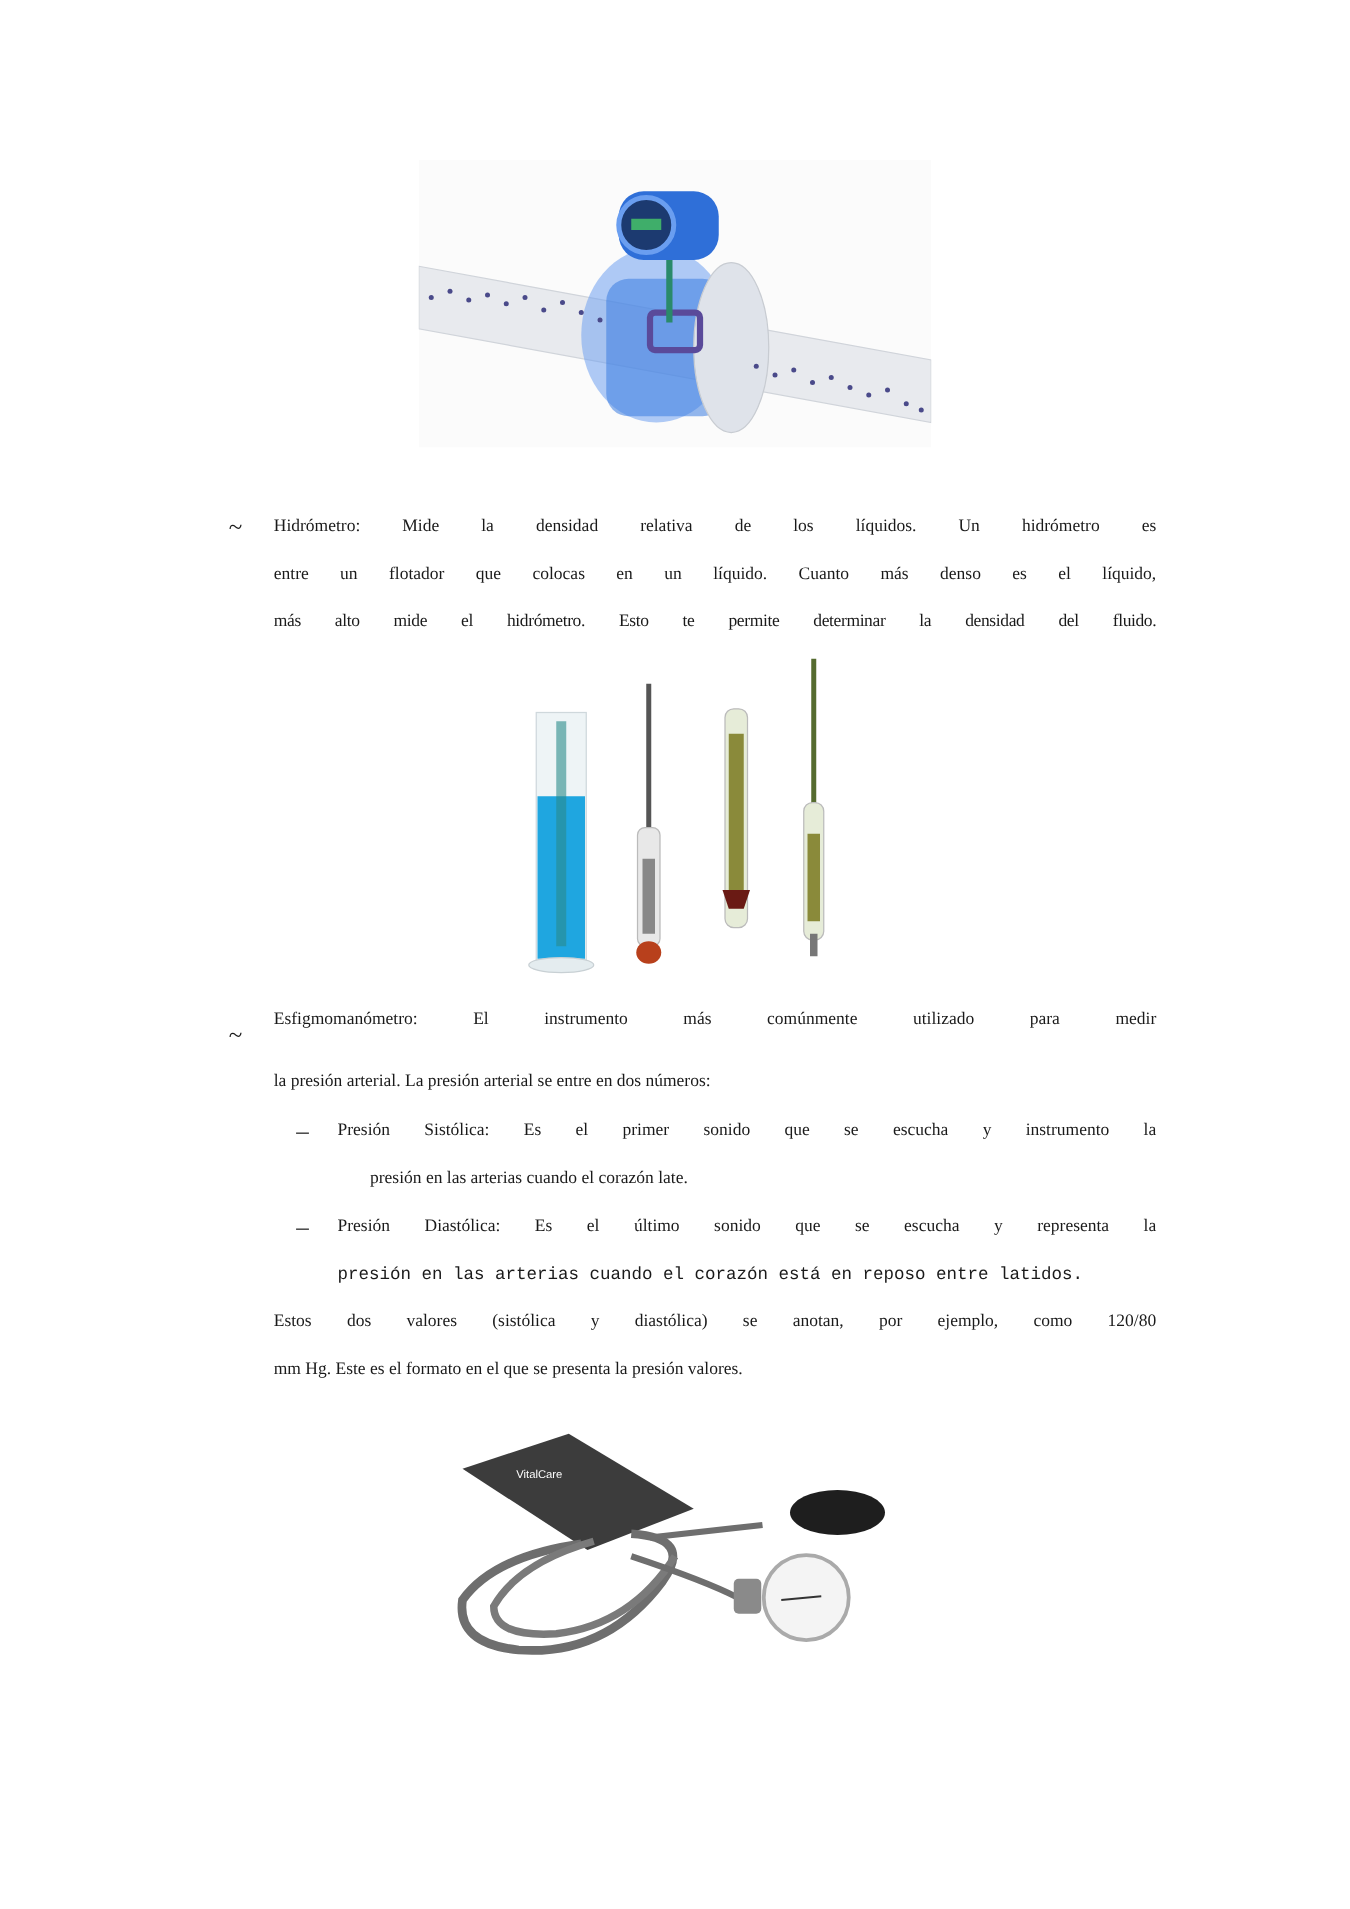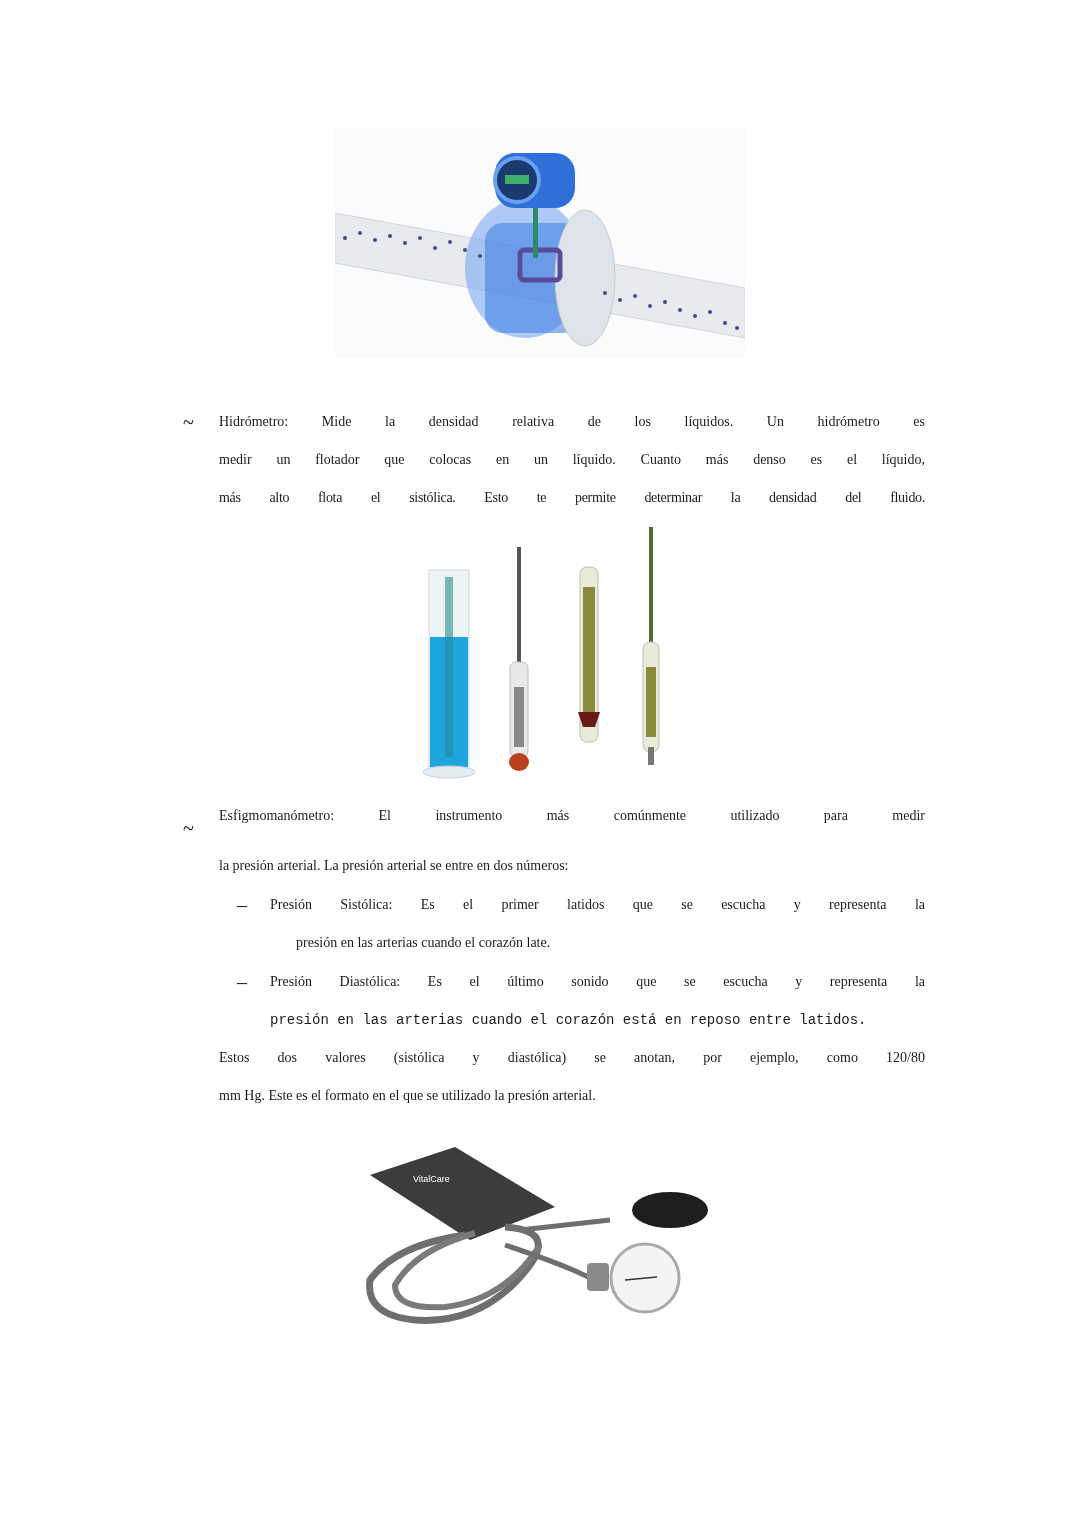--- a/index.html
+++ b/index.html
@@ -45,22 +45,22 @@
       <circle cx="360" cy="188" r="2"></circle>
         <circle cx="375" cy="184" r="2"></circle>
         <circle cx="390" cy="195" r="2"></circle>
         <circle cx="402" cy="200" r="2"></circle>
     </g>
   </svg>
 </div>
 
 <div class="bullet" style="left:183px;top:403px;">~</div>
 <div class="line just" style="left:219px;top:403px;width:706px;">Hidrómetro: Mide la densidad relativa de los líquidos. Un hidrómetro es</div>
-<div class="line just" style="left:219px;top:441px;width:706px;">medir un flotador que colocas en un líquido. Cuanto más denso es el líquido,</div>
-<div class="line just" style="left:219px;top:479px;width:706px;letter-spacing:-0.3px;">más alto flota el sistólica. Esto te permite determinar la densidad del fluido.</div>
+<div class="line just" style="left:219px;top:441px;width:706px;">entre un flotador que colocas en un líquido. Cuanto más denso es el líquido,</div>
+<div class="line just" style="left:219px;top:479px;width:706px;letter-spacing:-0.3px;">más alto mide el hidrómetro. Esto te permite determinar la densidad del fluido.</div>
 
 <div class="figure" style="left:415px;top:522px;width:262px;height:262px;">
   <svg width="262" height="262" viewBox="0 0 262 262">
     <rect width="262" height="262" fill="#ffffff"></rect>
     <rect x="14" y="48" width="40" height="200" fill="#eef4f6" stroke="#cfd8dc"></rect>
     <rect x="15" y="115" width="38" height="130" fill="#1fa6e0"></rect>
     <rect x="30" y="55" width="8" height="180" fill="#2a8a8a" opacity="0.6"></rect>
     <ellipse cx="34" cy="250" rx="26" ry="6" fill="#e4ecef" stroke="#c8d0d4"></ellipse>
     <rect x="102" y="25" width="4" height="115" fill="#555"></rect>
     <rect x="95" y="140" width="18" height="95" rx="6" fill="#e8e8e8" stroke="#bbb"></rect>
@@ -74,29 +74,29 @@
     <rect x="231" y="145" width="10" height="70" fill="#8a8a3a"></rect>
     <rect x="233" y="225" width="6" height="18" fill="#777"></rect>
   </svg>
 </div>
 
 <div class="bullet" style="left:183px;top:809px;">~</div>
 <div class="line just" style="left:219px;top:797px;width:706px;">Esfigmomanómetro: El instrumento más comúnmente utilizado para medir</div>
 <div class="line" style="left:219px;top:847px;">la presión arterial. La presión arterial se entre en dos números:</div>
 
 <div class="bullet" style="left:237px;top:886px;">–</div>
-<div class="line just" style="left:270px;top:886px;width:655px;">Presión Sistólica: Es el primer latidos que se escucha y representa la</div>
+<div class="line just" style="left:270px;top:886px;width:655px;">Presión Sistólica: Es el primer sonido que se escucha y instrumento la</div>
 <div class="line" style="left:270px;top:924px;margin-left:26px;">presión en las arterias cuando el corazón late.</div>
 
 <div class="bullet" style="left:237px;top:963px;">–</div>
 <div class="line just" style="left:270px;top:963px;width:655px;">Presión Diastólica: Es el último sonido que se escucha y representa la</div>
 <div class="line" style="left:270px;top:1001px;font-family:Liberation Mono, monospace;">presión en las arterias cuando el corazón está en reposo entre latidos.</div>
 
 <div class="line just" style="left:219px;top:1039px;width:706px;">Estos dos valores (sistólica y diastólica) se anotan, por ejemplo, como 120/80</div>
-<div class="line" style="left:219px;top:1077px;">mm Hg. Este es el formato en el que se utilizado la presión arterial.</div>
+<div class="line" style="left:219px;top:1077px;">mm Hg. Este es el formato en el que se presenta la presión valores.</div>
 
 <div class="figure" style="left:355px;top:1135px;width:375px;height:210px;">
   <svg width="375" height="210" viewBox="0 0 375 210">
     <rect width="375" height="210" fill="#ffffff"></rect>
     <path d="M15 40 L100 12 L200 72 L115 105 Z" fill="#3c3c3c"></path>
     <path d="M110 100 Q40 110 15 145 Q10 180 60 185 Q130 190 175 130 Q200 95 150 92" fill="none" stroke="#6e6e6e" stroke-width="7"></path>
     <path d="M120 98 Q60 115 40 150 Q40 175 90 172 Q150 165 185 110" fill="none" stroke="#7a7a7a" stroke-width="6"></path>
     <path d="M165 95 L255 85" stroke="#6e6e6e" stroke-width="5"></path>
     <ellipse cx="315" cy="75" rx="38" ry="18" fill="#1e1e1e"></ellipse>
     <path d="M150 110 Q210 130 235 143" stroke="#6e6e6e" stroke-width="5" fill="none"></path>

